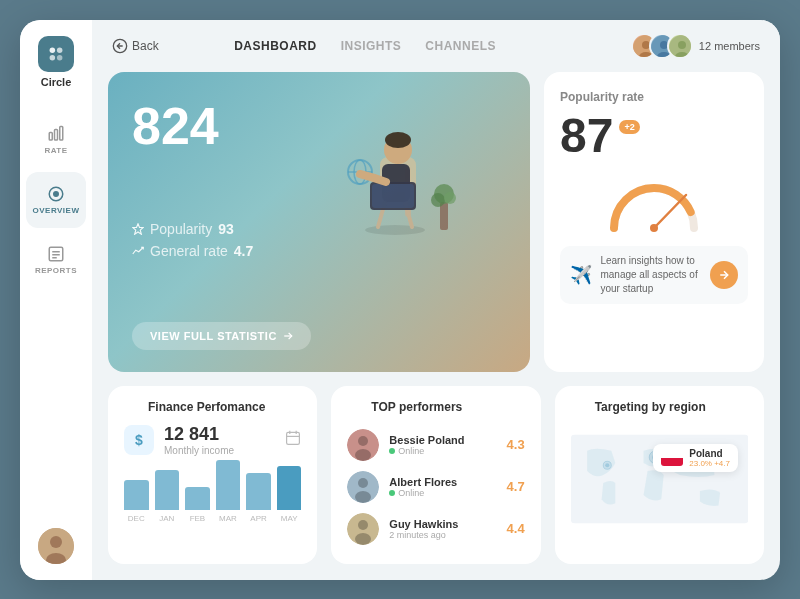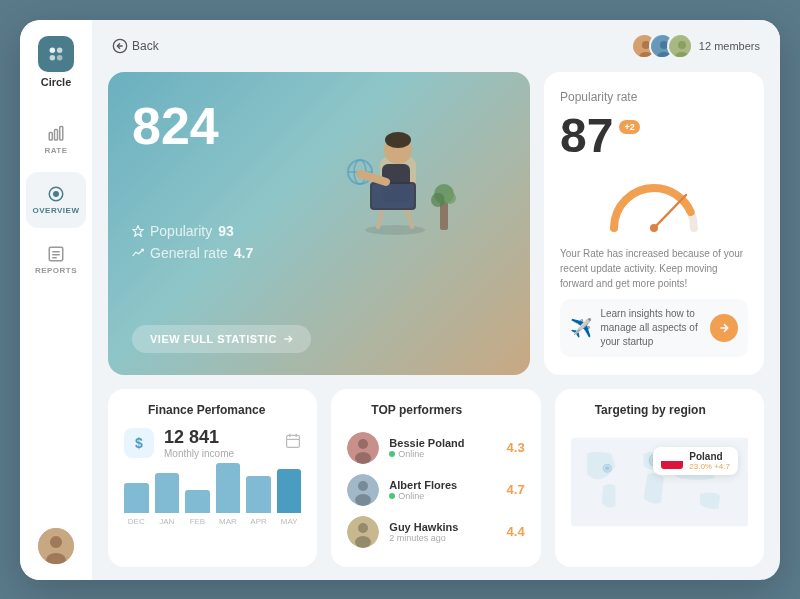--- a/index.html
+++ b/index.html
@@ -209,21 +209,21 @@
     }
     
     .popularity-card {
       background: #fff;
       border-radius: 16px;
       padding: 18px 16px;
       display: flex;
       flex-direction: column;
       gap: 8px;
     }
-    .pop-label { font-size: 12px; color: #888; font-weight: 400; }
+    .pop-label { font-size: 12px; color: #888; font-weight: 700; }
     .pop-number-row {
       display: flex;
       align-items: flex-start;
       gap: 6px;
     }
     .pop-number { font-size: 48px; font-weight: 700; color: #333; line-height: 1; }
     .pop-badge {
       background: #f0a050;
       color: #fff;
       font-size: 9px;
@@ -463,20 +463,25 @@
     <div class="header">
       <div class="back-btn">
         <svg viewBox="0 0 24 24" fill="none" stroke="#555" stroke-width="2">
           <circle cx="12" cy="12" r="10"></circle>
           <polyline points="12 8 8 12 12 16"></polyline>
           <line x1="16" y1="12" x2="8" y2="12"></line>
         </svg>
         <span>Back</span>
       </div>
 
+      <div class="nav-links">
+        <span class="nav-link active">DASHBOARD</span>
+        <span class="nav-link">INSIGHTS</span>
+        <span class="nav-link">CHANNELS</span>
+      </div>
 
       <div class="members-group">
         <div class="avatar-stack">
           <div class="avatar-sm" style="background:#e8b090;">
             <svg viewBox="0 0 26 26" width="26" height="26">
                 <circle cx="13" cy="13" r="13" fill="#d4a070"></circle>
                 <circle cx="13" cy="10" r="4" fill="#b07848"></circle>
                 <ellipse cx="13" cy="22" rx="7" ry="5" fill="#b07848"></ellipse>
               </svg>
           </div>
@@ -573,21 +578,20 @@
 
         <div class="gauge-container">
           <svg class="gauge-svg" viewBox="0 0 100 60">
             <path d="M10,55 A40,40 0 0,1 90,55" fill="none" stroke="#f0e8e0" stroke-width="8" stroke-linecap="round"></path>
             <path d="M10,55 A40,40 0 0,1 90,55" fill="none" stroke="#f0a050" stroke-width="8" stroke-linecap="round" stroke-dasharray="125" stroke-dashoffset="16"></path>
 
             <line x1="50" y1="55" x2="82" y2="22" stroke="#e08040" stroke-width="2.5" stroke-linecap="round"></line>
             <circle cx="50" cy="55" r="4" fill="#e08040"></circle>
           </svg>
         </div>
-        <div class="pop-desc">Your Rate has increased because of your recent update activity. Keep moving forward and get more points!</div>
         <div class="learn-row">
           <span class="learn-icon">✈️</span>
           <span class="learn-text">Learn insights how to manage all aspects of your startup</span>
           <div class="learn-btn">
             <svg viewBox="0 0 16 16" width="12" height="12" fill="none" stroke="white" stroke-width="2">
               <line x1="3" y1="8" x2="13" y2="8"></line>
               <polyline points="8,3 13,8 8,13"></polyline>
             </svg>
           </div>
         </div>

